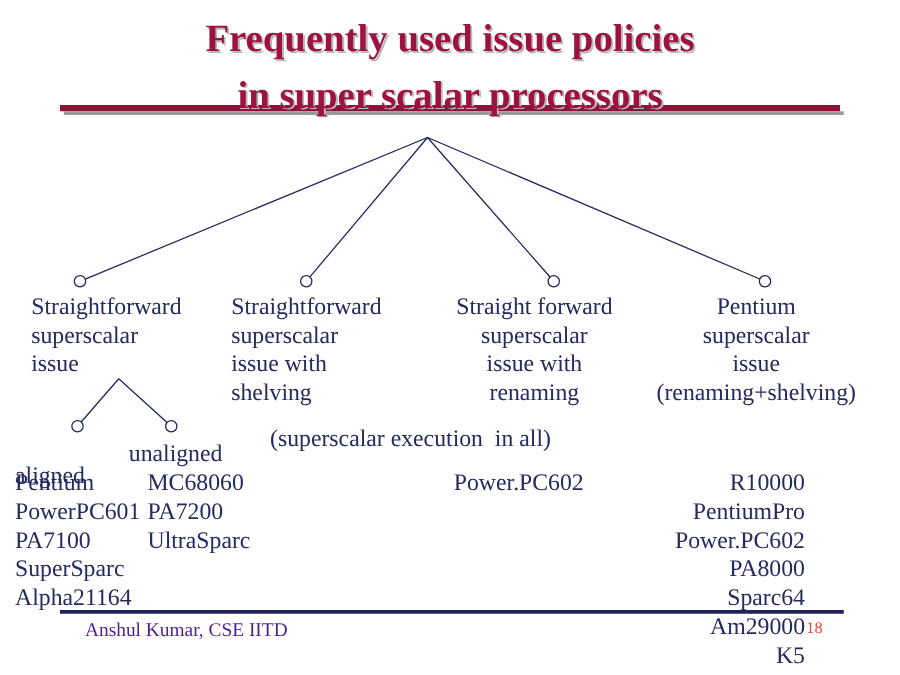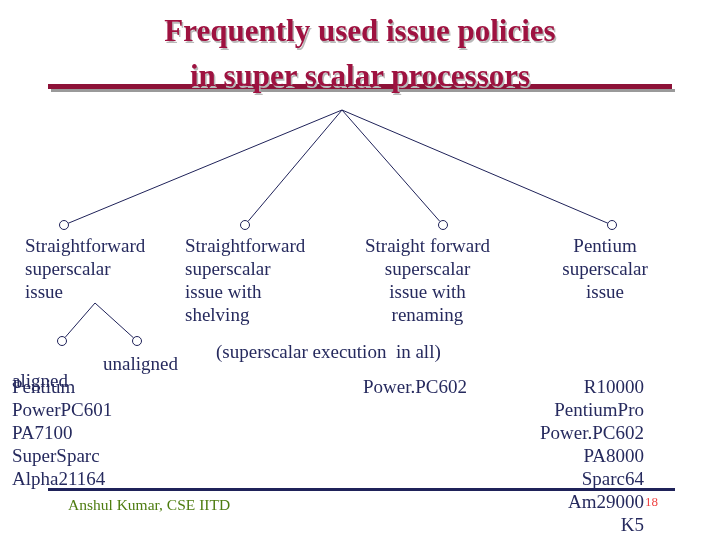--- a/index.html
+++ b/index.html
@@ -104,21 +104,21 @@
     width: 627px;
     height: 3px;
     background: #1f2259;
     z-index: 6;
   }
   #footer-text {
     position: absolute;
     left: 68px;
     top: 496px;
     font-size: 15.5px;
-    color: #4d7c0f;
+    color: #4c1d95;
     font-family: "Liberation Serif", "DejaVu Serif", serif;
     white-space: nowrap;
     z-index: 6;
   }
   #slide-number {
     position: absolute;
     left: 645px;
     top: 494px;
     font-size: 13px;
     color: #ef4444;
@@ -153,28 +153,29 @@
         <circle cx="443" cy="225" r="4.5" fill="#ffffff" stroke="#1f2259"></circle>
         <circle cx="612" cy="225" r="4.5" fill="#ffffff" stroke="#1f2259"></circle>
         <circle cx="62" cy="341" r="4.5" fill="#ffffff" stroke="#1f2259"></circle>
         <circle cx="137" cy="341" r="4.5" fill="#ffffff" stroke="#1f2259"></circle>
       </g>
   </svg>
 
   <div class="txt cat" id="cat1"><div>Straightforward</div><div>superscalar</div><div>issue</div></div>
   <div class="txt cat" id="cat2"><div>Straightforward</div><div>superscalar</div><div>issue with</div><div>shelving</div></div>
   <div class="txt cat" id="cat3" style="text-align: center;"><div>Straight forward</div><div>superscalar</div><div>issue with</div><div>renaming</div></div>
-  <div class="txt cat" id="cat4" style="text-align: center;"><div>Pentium</div><div>superscalar</div><div>issue</div></div>
+  <div class="txt cat" id="cat4" style="text-align: center;"><div>Pentium</div><div>superscalar</div><div>issue</div><div>(renaming+shelving)</div></div>
 
   <div class="txt" id="label-aligned">aligned</div>
   <div class="txt" id="label-unaligned">unaligned</div>
 
   <div class="txt" id="spec-note">(superscalar execution  in all)</div>
 
   <div class="txt" id="list1"><div>Pentium</div><div>PowerPC601</div><div>PA7100</div><div>SuperSparc</div><div>Alpha21164</div></div>
+  <div class="txt" id="list2"><div>MC68060</div><div>PA7200</div><div>UltraSparc</div></div>
   <div class="txt" id="list4"><div>Power.PC602</div></div>
   <div class="txt" id="list5"><div>R10000</div><div>PentiumPro</div><div>Power.PC602</div><div>PA8000</div><div>Sparc64</div><div>Am29000</div><div>K5</div></div>
 
   <div class="footer-rule"></div>
   <div id="footer-text">Anshul Kumar, CSE IITD</div>
   <div id="slide-number">18</div>
 
 </div>
 
 </body></html>

